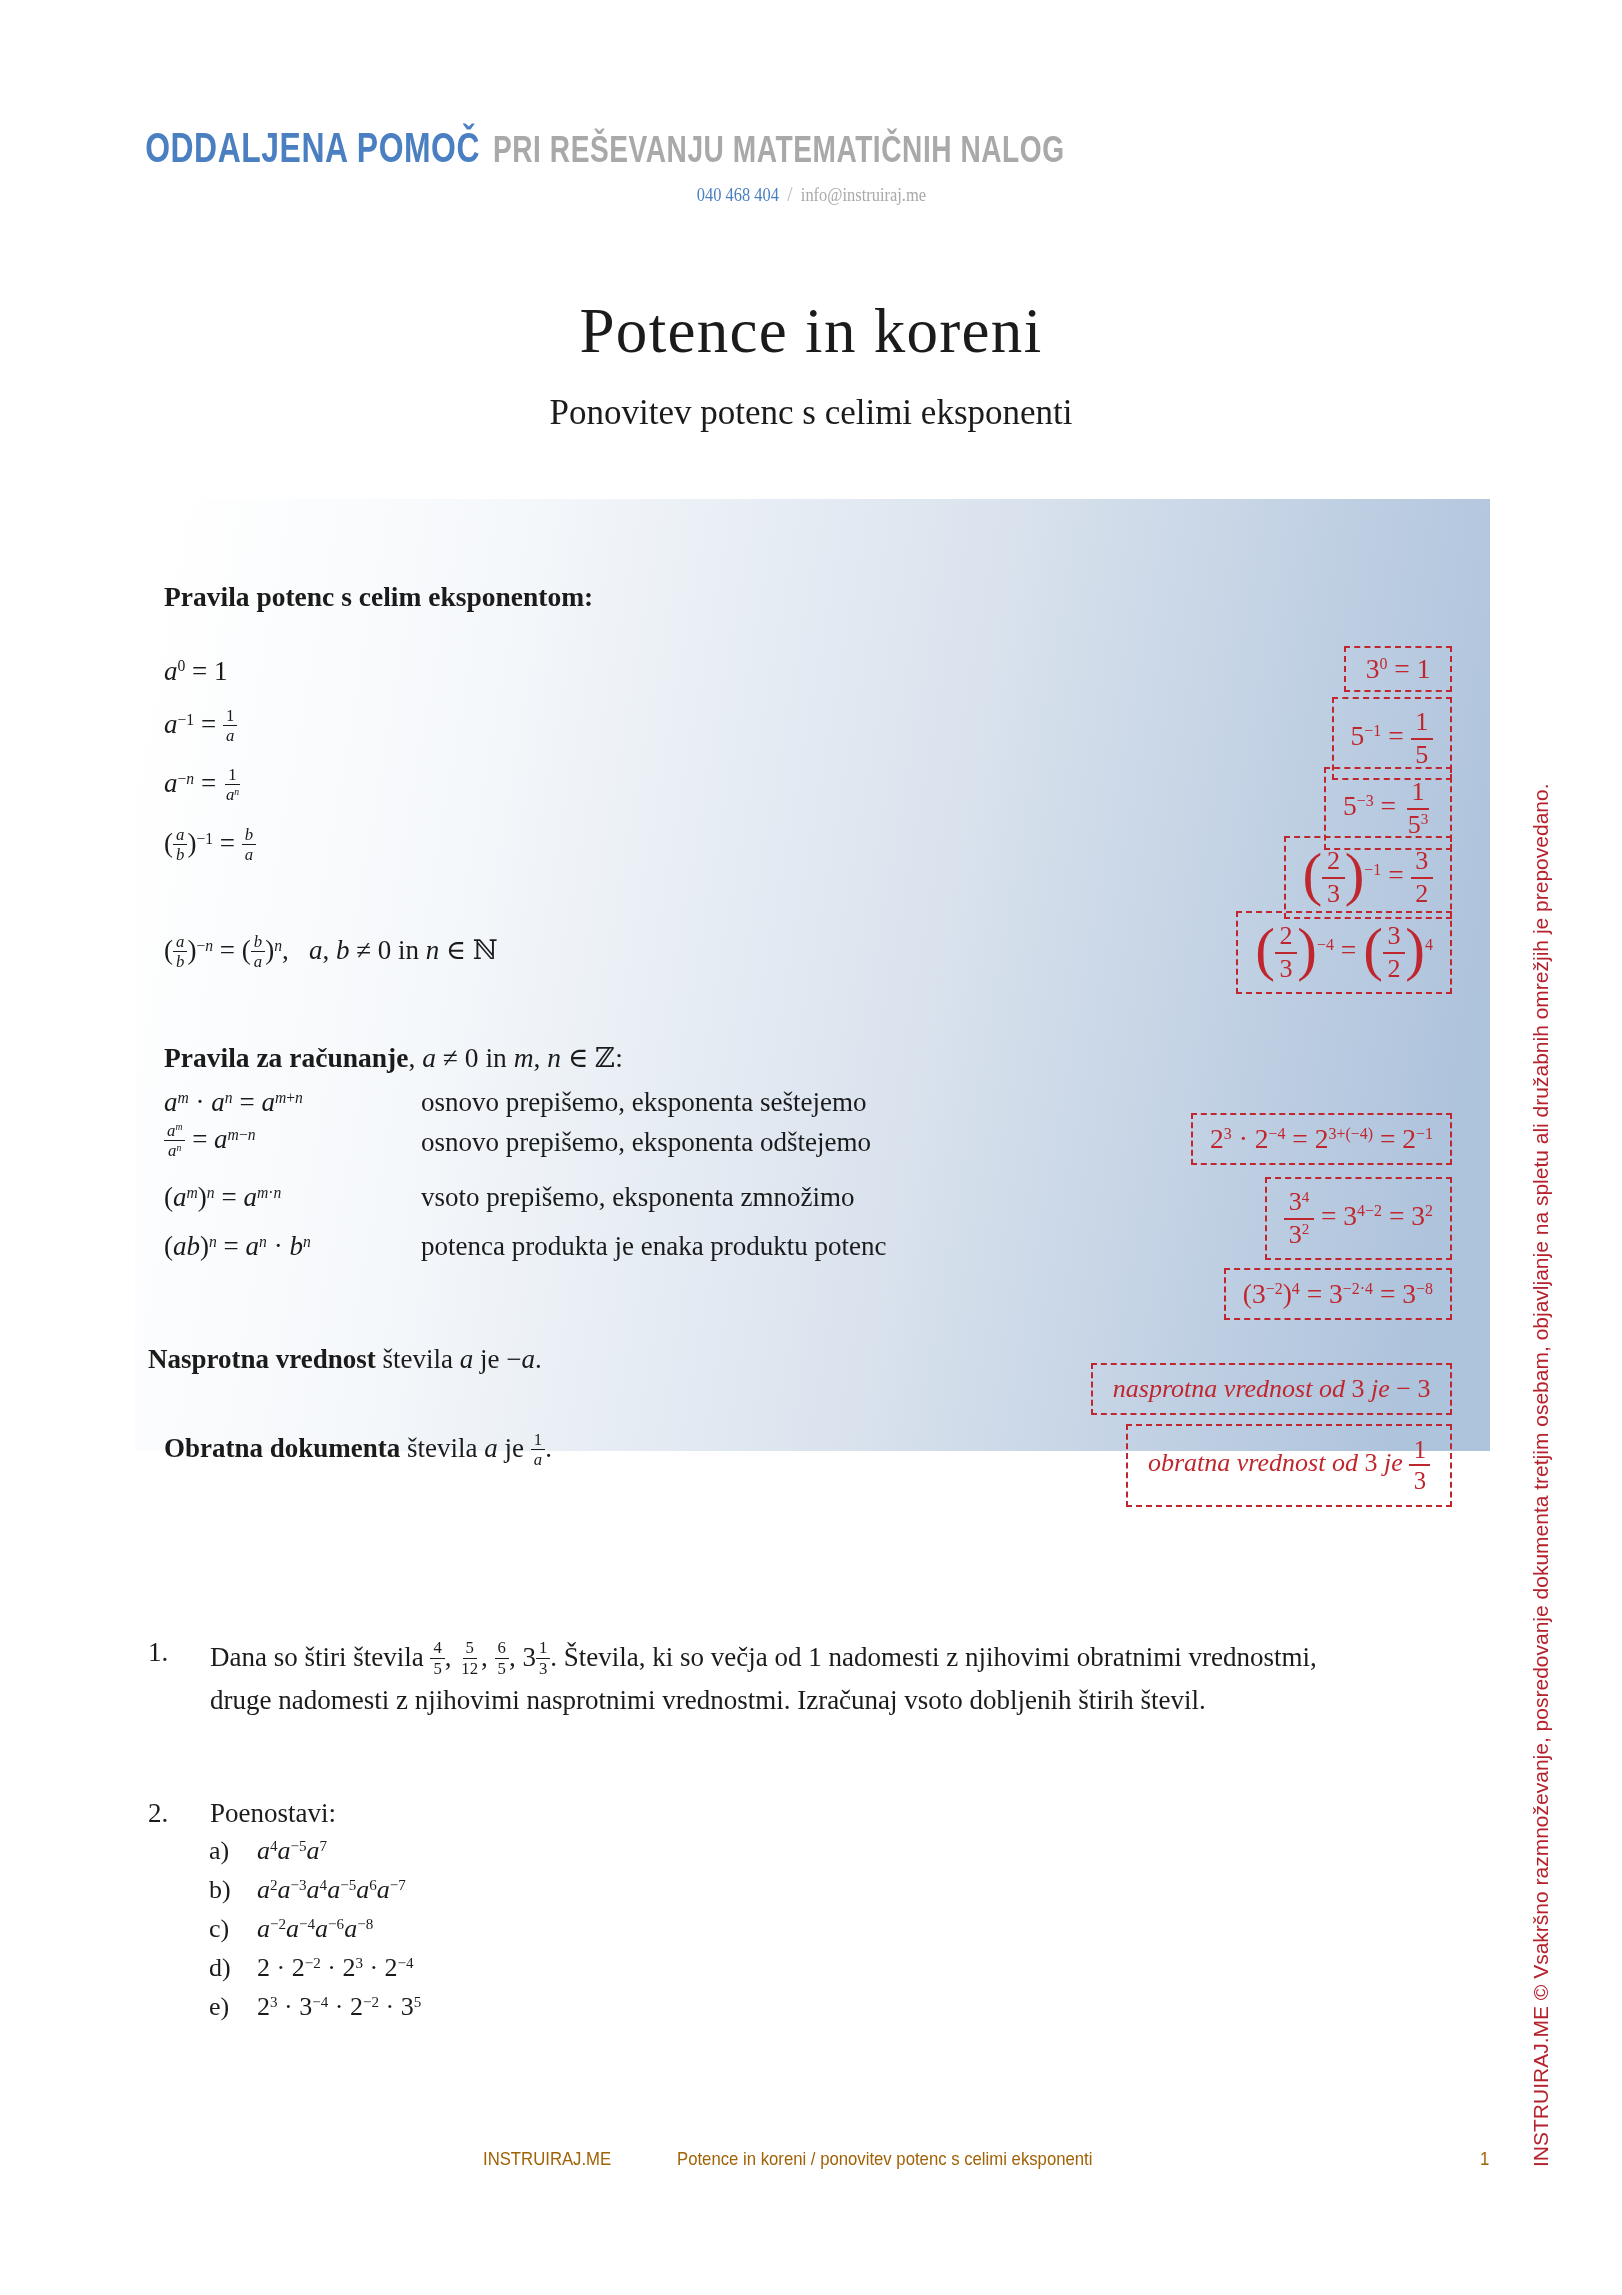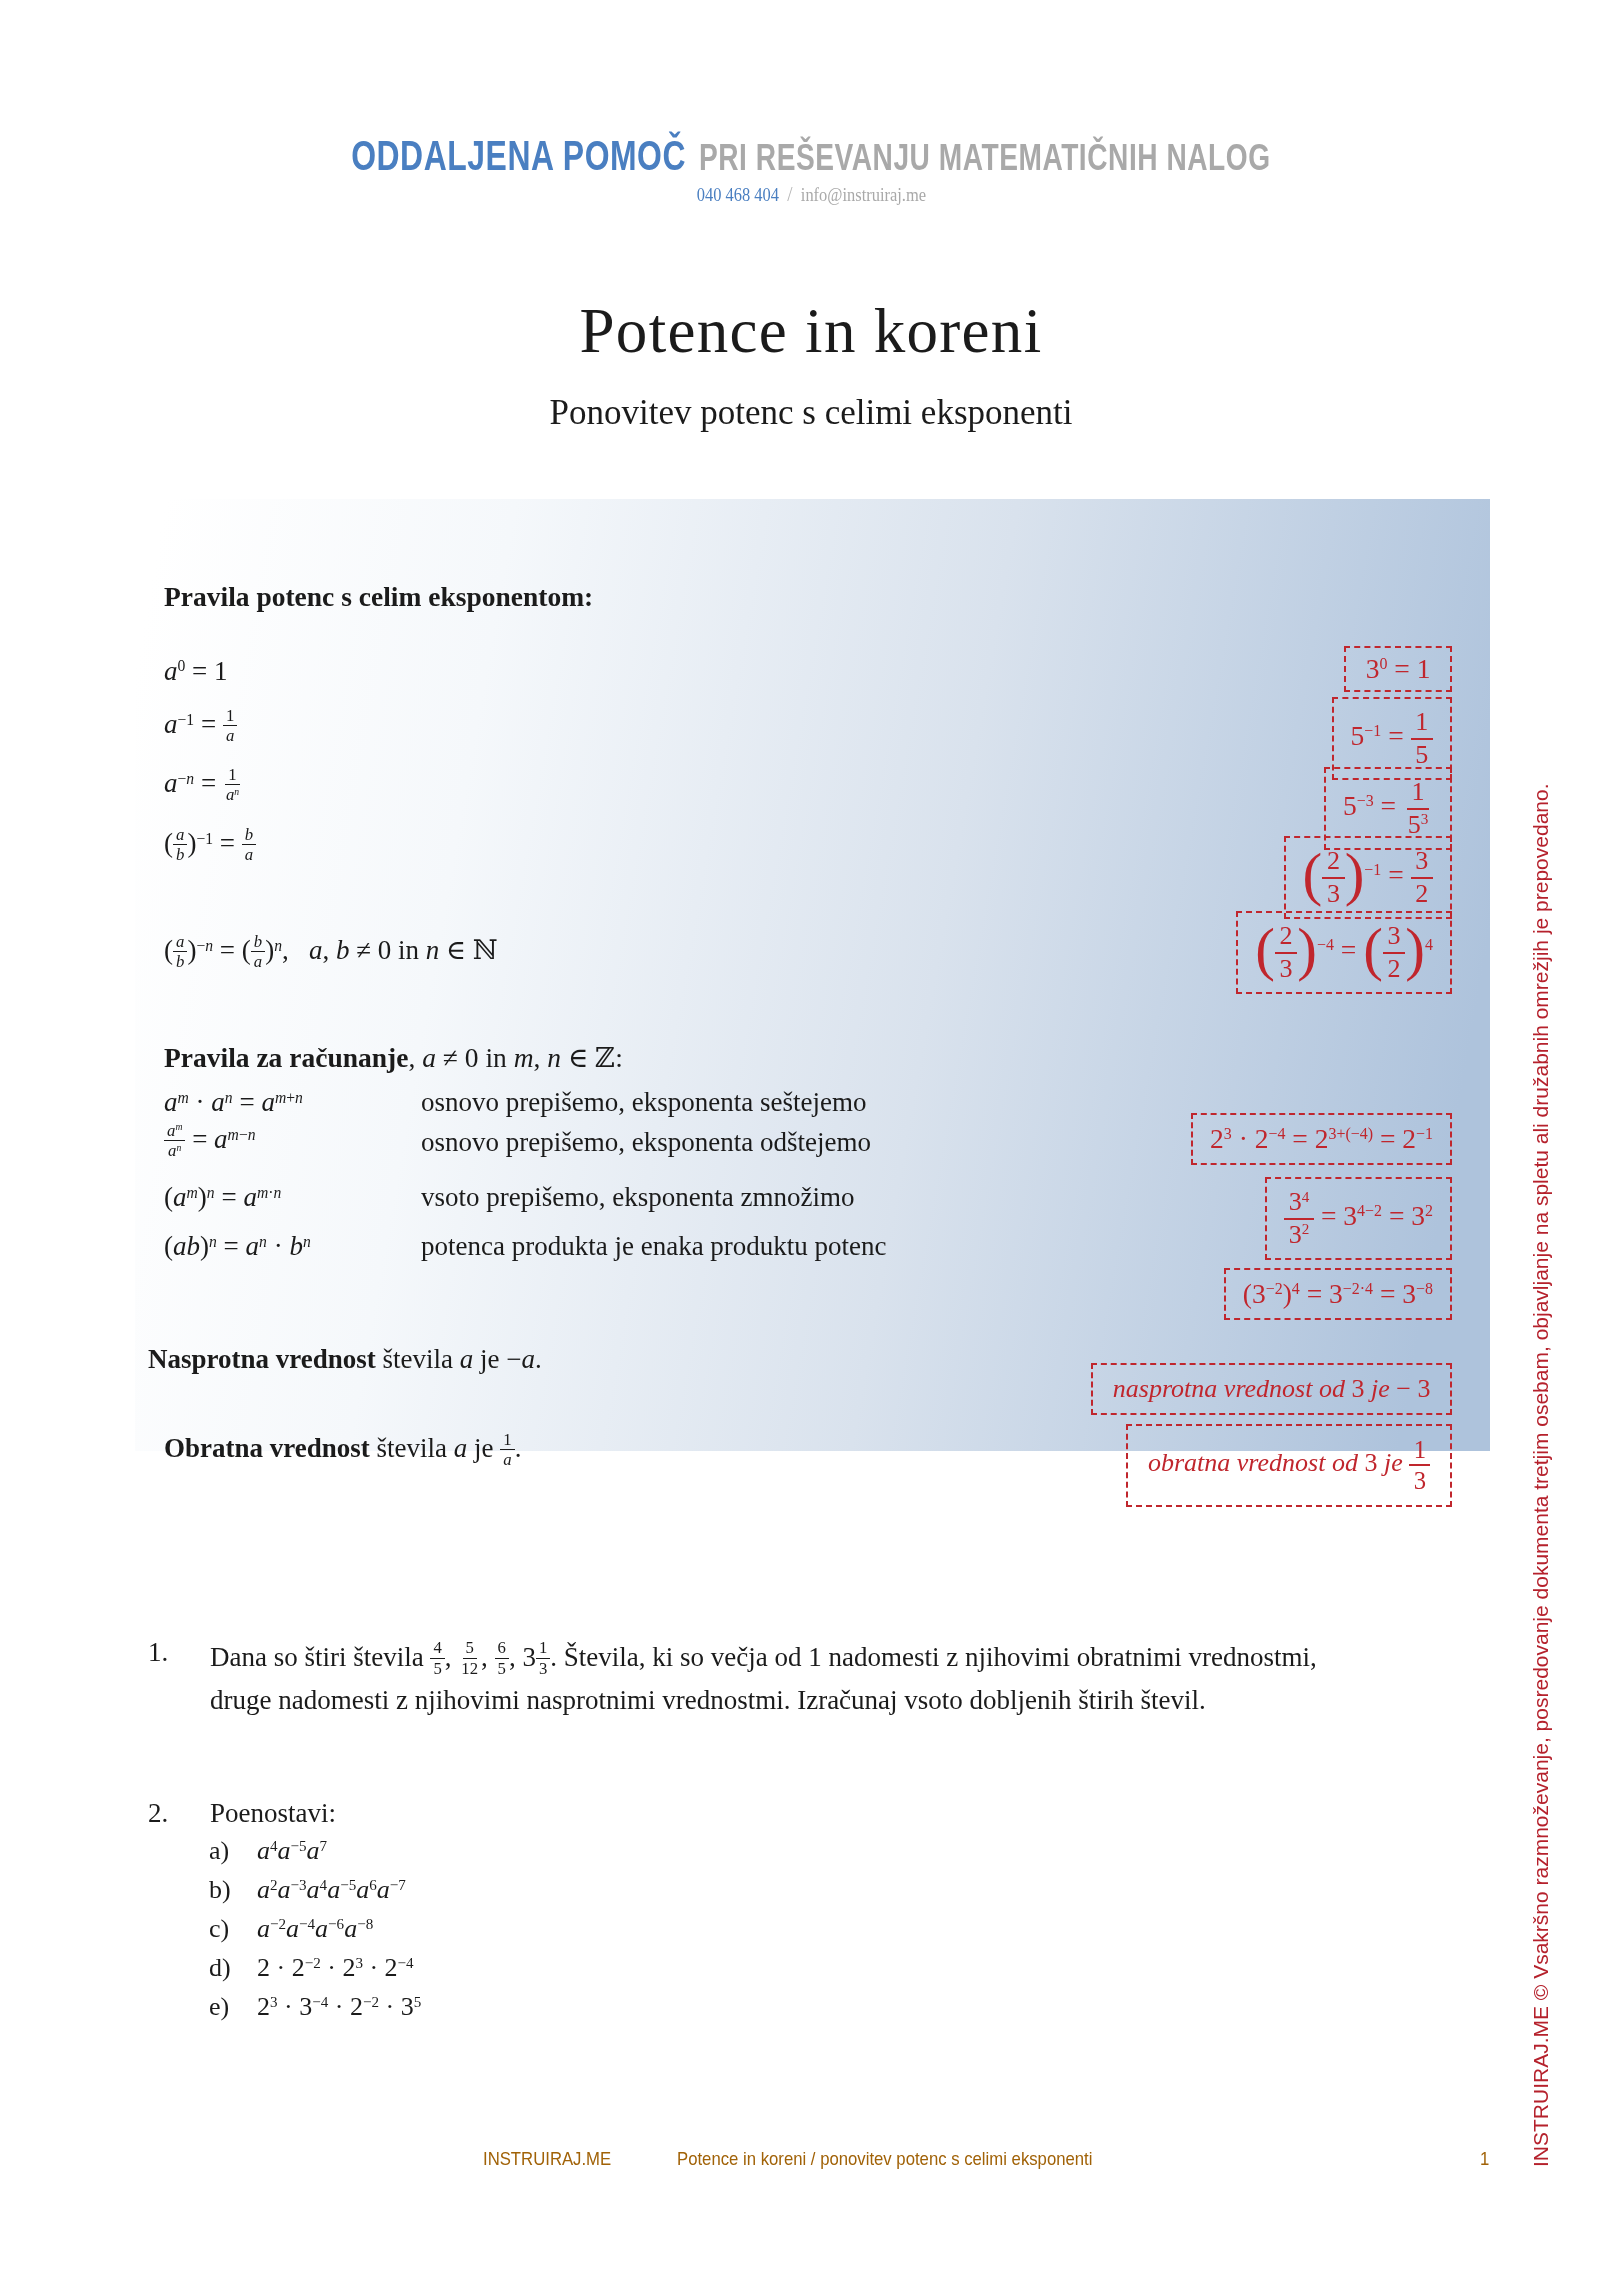--- a/index.html
+++ b/index.html
@@ -2,21 +2,21 @@
 <html style="font-size:10.5px"><head>
 <meta charset="utf-8">
 <style>
   *{margin:0;padding:0;box-sizing:border-box}
   html,body{background:#ffffff}
   body{width:1622px;height:2295px;position:relative;overflow:hidden;
        font-family:"Liberation Serif","DejaVu Serif","DejaVu Sans",serif;color:#1b1b1b}
   .page{position:absolute;inset:0}
 
   
-  .brand{position:absolute;top:132px;left:0;width:100%;text-align:center;white-space:nowrap}
+  .brand{position:absolute;top:124px;left:0;width:100%;white-space:nowrap}
   .brand-inner{display:inline-block;transform:scaleX(.76);transform-origin:center;
                font-family:"Liberation Sans","DejaVu Sans",sans-serif;font-weight:bold}
   .brand-primary{font-size:42px;color:#4a7fc1;letter-spacing:0.7px}
   .brand-secondary{font-size:37px;color:#a9a9a9;margin-left:17px;letter-spacing:0.7px}
   .contact{position:absolute;top:182px;left:0;width:100%;text-align:center;white-space:nowrap;
            font-family:Liberation Serif, serif;font-size:18.3px}
   .contact-inner{display:inline-block;transform:scaleX(.9);transform-origin:center}
   .phone{color:#4a7fc1}
   .slash{color:#b5b5b5;margin:0 9.2px;font-size:21px}
   .email{color:#a9a9a9}
@@ -143,21 +143,21 @@
           </span> = <i>a</i><sup><i>m</i>−<i>n</i></sup></span><span class="cd">osnovo prepišemo, eksponenta odštejemo</span>
     </div>
     <div class="crow cr3">
       <span class="cf">(<i>a</i><sup><i>m</i></sup>)<sup><i>n</i></sup> = <i>a</i><sup><i>m</i>·<i>n</i></sup></span><span class="cd">vsoto prepišemo, eksponenta zmnožimo</span>
     </div>
     <div class="crow cr4">
       <span class="cf">(<i>a</i><i>b</i>)<sup><i>n</i></sup> = <i>a</i><sup><i>n</i></sup> · <i>b</i><sup><i>n</i></sup></span><span class="cd">potenca produkta je enaka produktu potenc</span>
     </div>
 
     <div class="nv"><b class="rm">Nasprotna vrednost</b> <span class="rm">števila</span> <i>a</i> <span class="rm">je</span> −<i>a</i>.</div>
-    <div class="ov"><b class="rm">Obratna vrednost</b> <span class="rm">števila</span> <i>a</i> <span class="rm">je</span> <span class="fr">
+    <div class="ov"><b class="rm">Obratna dokumenta</b> <span class="rm">števila</span> <i>a</i> <span class="rm">je</span> <span class="fr">
           <span class="fn">1</span>
           <span class="fd"><i>a</i></span>
         </span>.</div>
 
     <div class="bx b1">3<sup>0</sup> = 1</div>
     <div class="bx b2">5<sup>−1</sup> = <span class="fr">
           <span class="fn">1</span>
           <span class="fd">5</span>
         </span></div>
     <div class="bx b3">5<sup>−3</sup> = <span class="fr">

